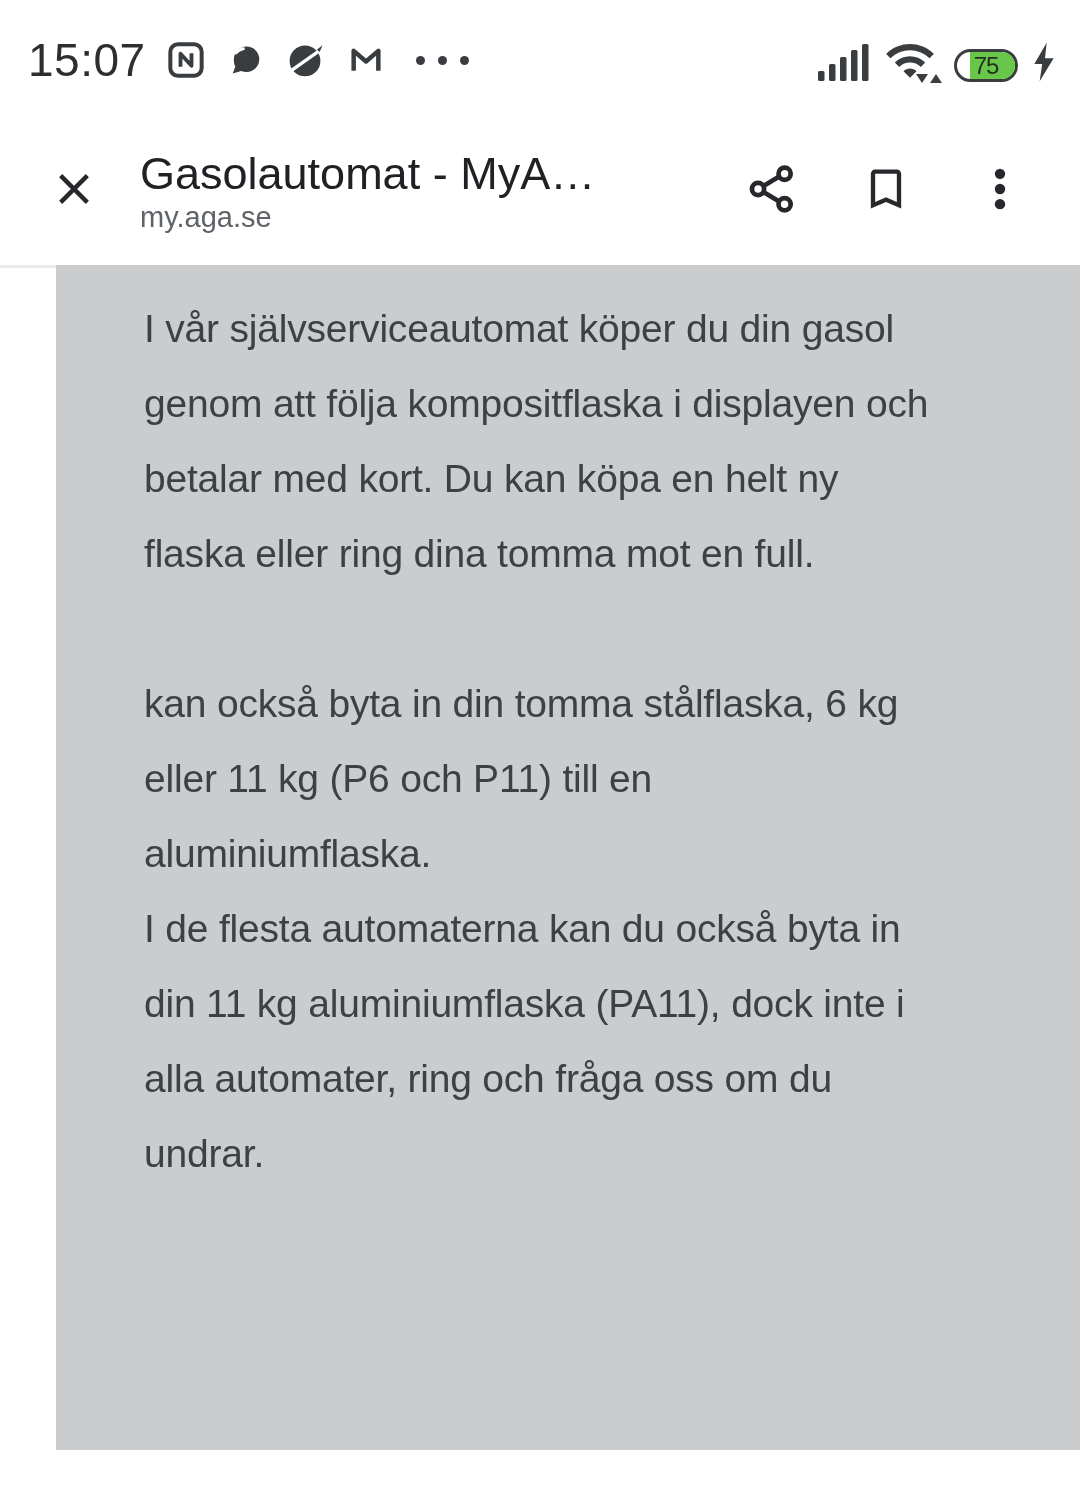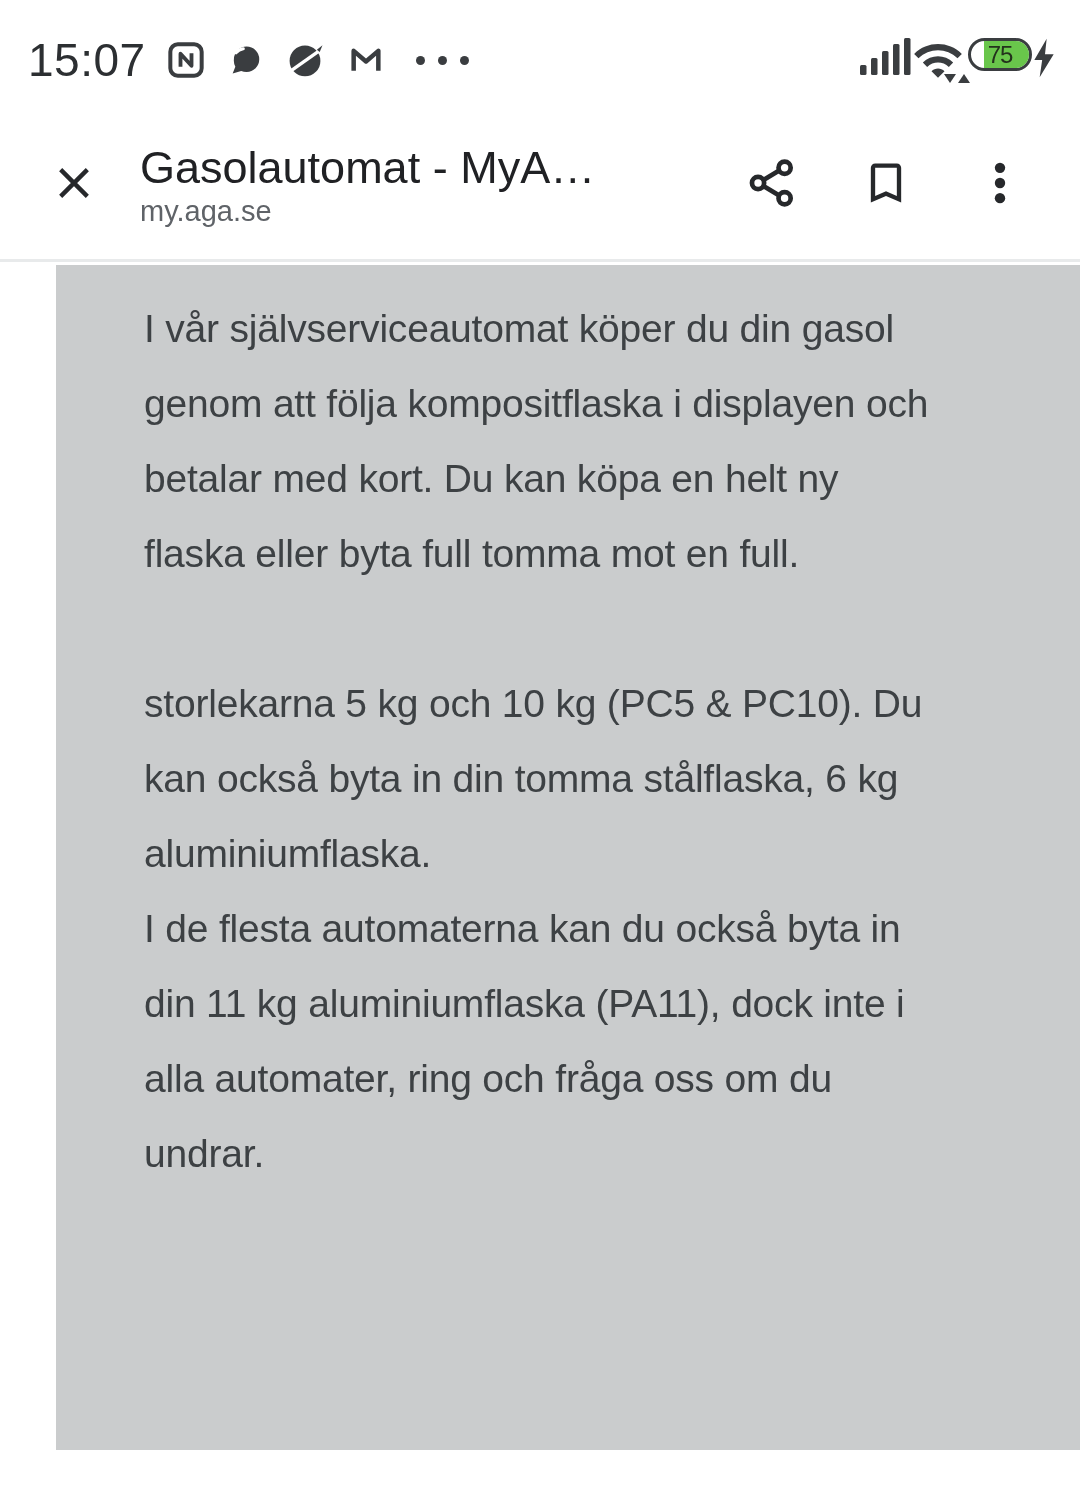--- a/index.html
+++ b/index.html
@@ -23,42 +23,42 @@
   }
   
   .status-bar{
     position:absolute;left:0;top:0;width:1080px;height:110px;
     background:var(--toolbar-bg);
     display:flex;align-items:center;justify-content:space-between;
     padding:10px 24px 0 28px;
     color:var(--icon);
   }
   .sb-left{display:flex;align-items:center;gap:20px;}
-  .sb-right{display:flex;align-items:flex-start;}
+  .sb-right{display:flex;align-items:flex-end;gap:14px;}
   .time{font-size:46px;color:#2c2f32;letter-spacing:0.5px;}
   .sb-icon{display:flex;align-items:center;justify-content:center;}
   .sb-icon svg{display:block;}
   .ellipsis-dots{display:flex;gap:13px;margin-left:10px;}
   .ellipsis-dots i{width:9px;height:9px;border-radius:50%;background:var(--icon);}
   .wifi-wrap{position:relative;width:52px;height:44px;}
   .wifi-arrows{position:absolute;right:-6px;bottom:-1px;display:flex;gap:2px;align-items:flex-end;}
   .tri-down{width:0;height:0;border-left:6px solid transparent;border-right:6px solid transparent;border-top:9px solid var(--icon);}
   .tri-up{width:0;height:0;border-left:6px solid transparent;border-right:6px solid transparent;border-bottom:9px solid var(--icon);}
   .battery{
     position:relative;width:64px;height:33px;margin-left:4px;
     border:3.5px solid var(--icon);border-radius:17px;background:#fff;overflow:hidden;
   }
   .battery-fill{position:absolute;top:0;right:0;bottom:0;width:78%;background:var(--battery-green);}
   .battery-text{
     position:absolute;inset:0;display:flex;align-items:center;justify-content:center;
     font-size:24px;color:#23321c;z-index:2;letter-spacing:-1px;
   }
   
   .toolbar{
-    position:absolute;left:0;top:110px;width:1080px;height:152px;
+    position:absolute;left:0;top:116px;width:1080px;height:152px;
     background:var(--toolbar-bg);
     border-bottom:3px solid var(--divider);
     display:flex;align-items:center;
   }
   .icon-btn{
     background:none;border:none;cursor:pointer;color:var(--icon-dark);
     display:flex;align-items:center;justify-content:center;
     width:56px;height:56px;padding:0;
   }
   .close-btn{margin-left:46px;}
@@ -203,25 +203,25 @@
       </span>
     </button>
   </div>
 </div>
 
 <div class="content-card">
     <p class="para gap-after">
       <span class="line">I vår självserviceautomat köper du din gasol</span>
       <span class="line">genom att följa kompositflaska i displayen och</span>
       <span class="line">betalar med kort. Du kan köpa en helt ny</span>
-      <span class="line">flaska eller byta full tomma mot en full.</span>
+      <span class="line">flaska eller ring dina tomma mot en full.</span>
     </p>
     <p class="para">
-      <span class="line">storlekarna 5 kg och 10 kg (PC5 &amp; PC10). Du</span>
       <span class="line">kan också byta in din tomma stålflaska, 6 kg</span>
+      <span class="line">eller 11 kg (P6 och P11) till en</span>
       <span class="line">aluminiumflaska.</span>
     </p>
     <p class="para">
       <span class="line">I de flesta automaterna kan du också byta in</span>
       <span class="line">din 11 kg aluminiumflaska (PA11), dock inte i</span>
       <span class="line">alla automater, ring och fråga oss om du</span>
       <span class="line">undrar.</span>
     </p>
   </div>
 

